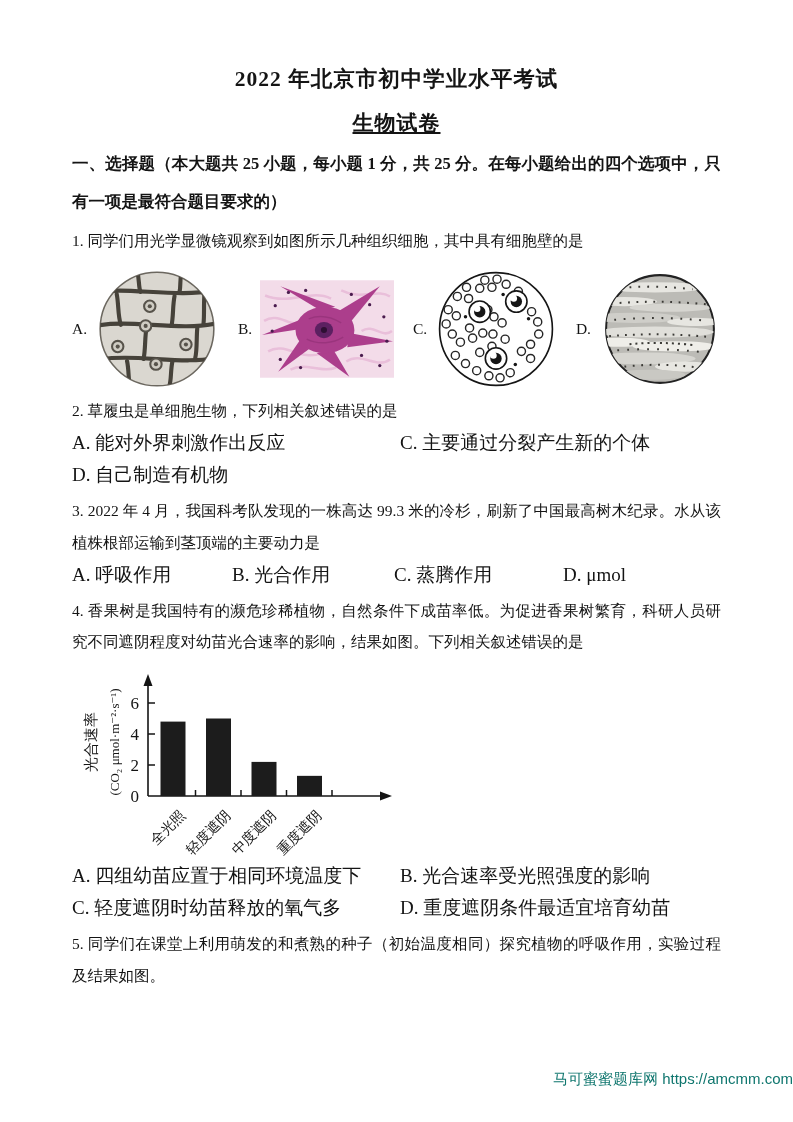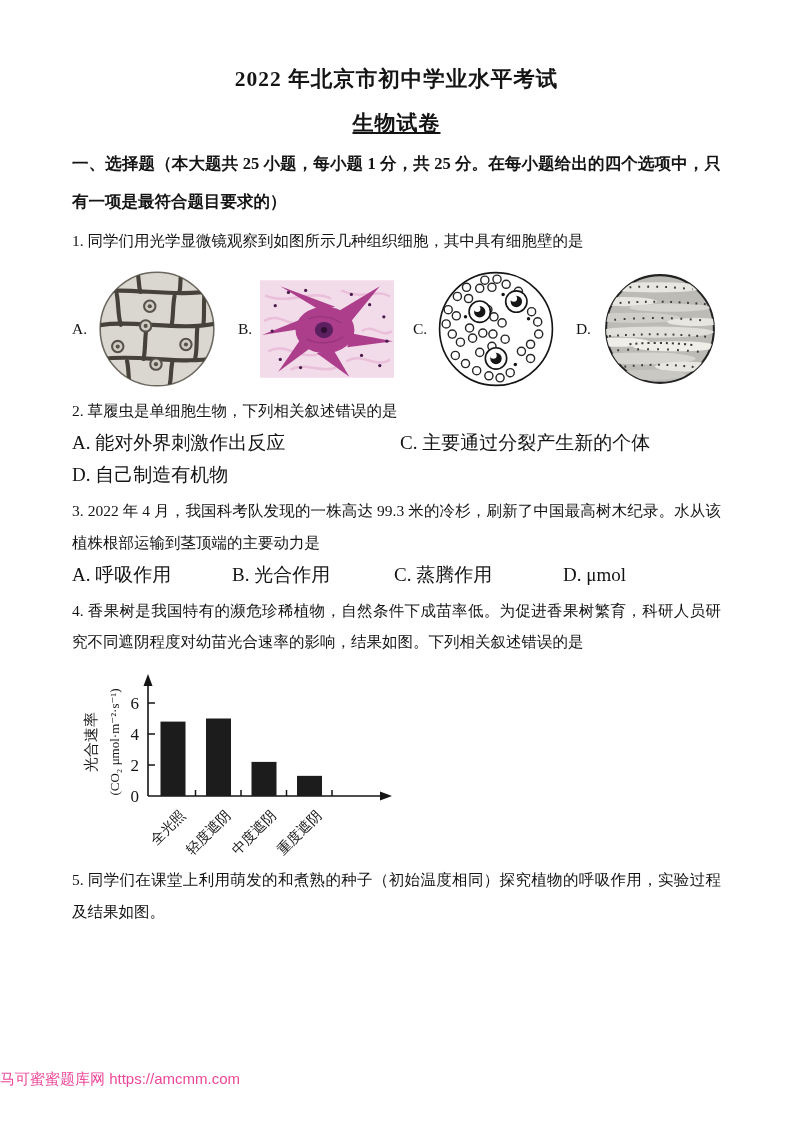--- a/index.html
+++ b/index.html
@@ -45,23 +45,23 @@
   }
   .opts.two{grid-template-columns:328px 1fr;}
   .opts.four{grid-template-columns:160px 162px 169px 1fr;}
   .chart-wrap{margin:6px 0 0 4px;}
   .cnum{font-family:"Liberation Serif","DejaVu Serif",serif;font-size:17px;fill:#141414;}
   .ccat{font-family:"Liberation Serif","DejaVu Serif",serif;font-size:14px;fill:#141414;}
   .cyl1{font-family:"Liberation Serif","DejaVu Serif",serif;font-size:15px;fill:#141414;}
   .cyl2{font-family:"Liberation Serif","DejaVu Serif",serif;font-size:13px;fill:#141414;}
   .page-footer{
     position:absolute;left:0;right:0;top:1062px;
-    text-align:left;
+    text-align:right;
     font-family:"Liberation Sans","DejaVu Sans",sans-serif;
-    font-size:15px;color:#ec4899;
+    font-size:15px;color:#0f766e;
   }
 </style>
 </head>
 <body>
 
 <div class="page">
   <div class="content">
 
     <h1 class="doc-title">2022 年北京市初中学业水平考试</h1>
     <h2 class="doc-subtitle">生物试卷</h2>
@@ -295,19 +295,25 @@
             <rect x="175.5" y="97.9" width="25" height="34.1" fill="#1c1c1c"></rect>
             <line x1="210.5" y1="132" x2="210.5" y2="126" stroke="#141414" stroke-width="1.5"></line>
             <text x="201" y="152" text-anchor="end" class="ccat" transform="rotate(-45 201 152)">中度遮阴</text>
             <rect x="221" y="111.85" width="25" height="20.150000000000002" fill="#1c1c1c"></rect>
             <line x1="256" y1="132" x2="256" y2="126" stroke="#141414" stroke-width="1.5"></line>
             <text x="246.5" y="152" text-anchor="end" class="ccat" transform="rotate(-45 246.5 152)">重度遮阴</text>
           </g>
       </svg>
     </div>
 
+    <div class="opts two">
+      <span>A. 四组幼苗应置于相同环境温度下</span>
+      <span>B. 光合速率受光照强度的影响</span>
+      <span>C. 轻度遮阴时幼苗释放的氧气多</span>
+      <span>D. 重度遮阴条件最适宜培育幼苗</span>
+    </div>
 
     <p class="qtext">5. 同学们在课堂上利用萌发的和煮熟的种子（初始温度相同）探究植物的呼吸作用，实验过程及结果如图。</p>
 
   </div>
 
   <div class="page-footer">马可蜜蜜题库网 https://amcmm.com</div>
 </div>
 
 </body></html>

